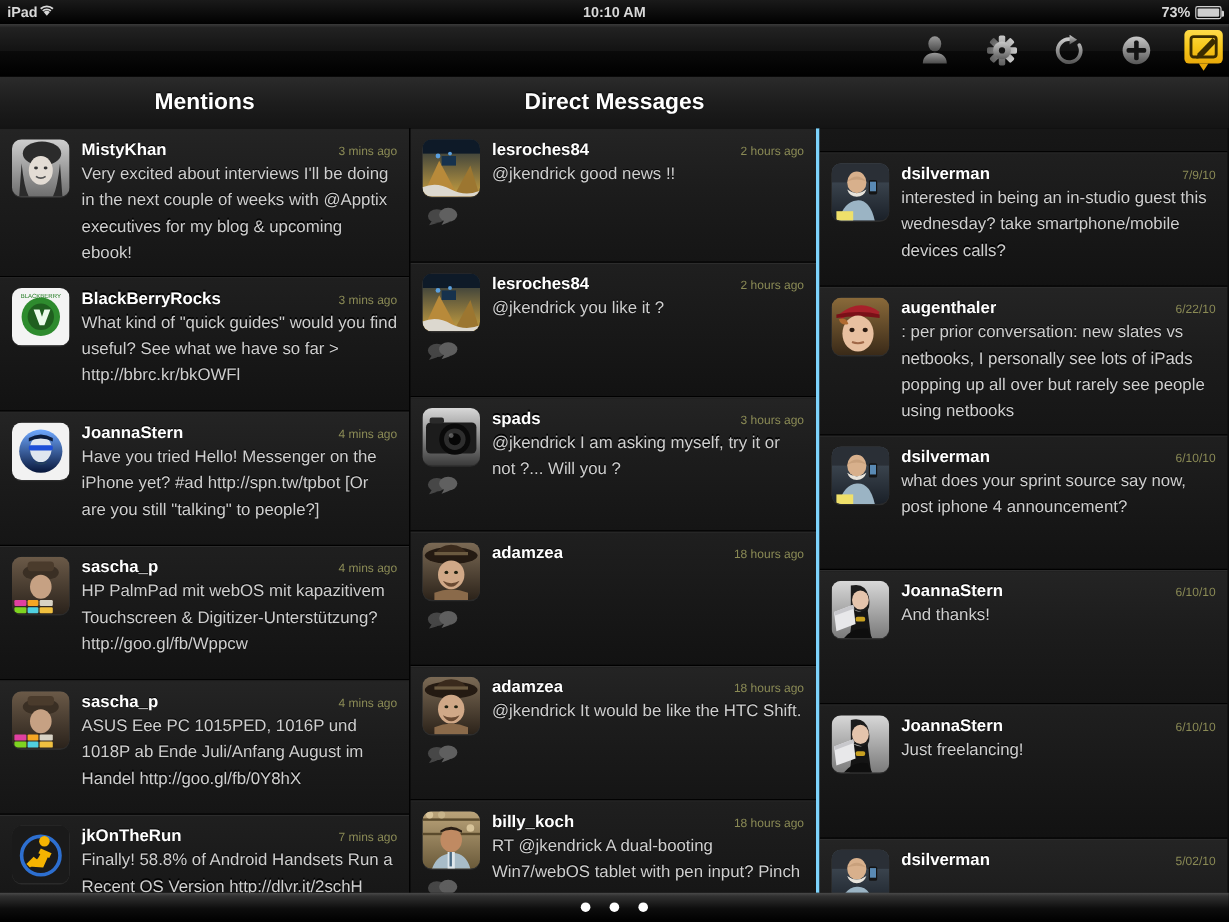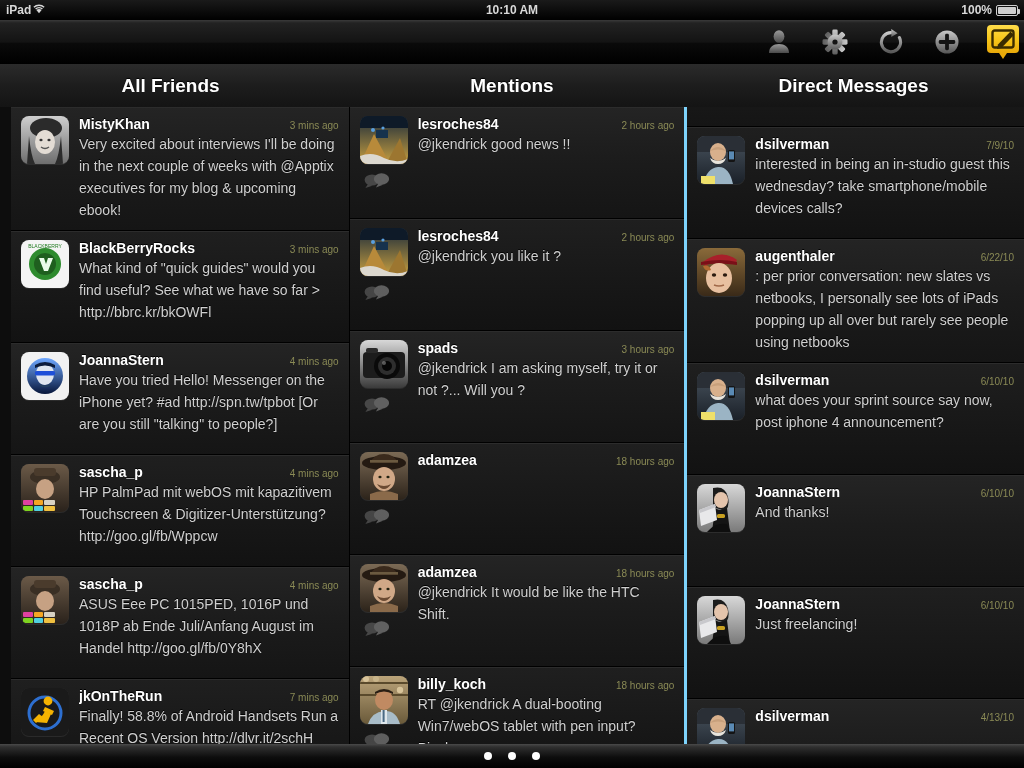--- a/index.html
+++ b/index.html
@@ -55,21 +55,21 @@
     color:#fff; font-size:19px; font-weight:bold;
     text-shadow:0 -1px 1px #000;
   }
   .col-head:nth-child(1){ width:341px; }
   .col-head:nth-child(2){ width:342px; }
   .col-head:nth-child(3){ width:341px; }
 
   
   #columns {
     position:absolute; top:107px; left:0; width:1024px; height:637px;
-    display:flex; background:#0d0d0d;padding-left:11px;
+    display:flex; background:#0d0d0d;
   }
   .column { height:637px; overflow:hidden; position:relative; background:#0e0e0e; }
   .column.c1 { width:341px; }
   .column.c2 { width:342px; border-left:1px solid #000; border-right:3px solid #7dd3fc; }
   .column.c3 { width:340px; }
   .col-inner { position:absolute; left:0; top:0; width:100%; }
 
   .tweet {
     position:relative;
     padding:8px 10px 8px 10px;
@@ -120,21 +120,21 @@
     <span>
       <svg width="14" height="11" viewBox="0 0 14 11">
         <path d="M7 10.2 L4.4 7.1 a4 4 0 0 1 5.2 0 Z" fill="#d8d8d8"></path>
         <path d="M1.9 4.3 a7.4 7.4 0 0 1 10.2 0" stroke="#d8d8d8" stroke-width="1.5" fill="none"></path>
         <path d="M3.6 6.1 a5 5 0 0 1 6.8 0" stroke="#d8d8d8" stroke-width="1.4" fill="none"></path>
       </svg>
     </span>
   </div>
   <div id="status-center">10:10 AM</div>
   <div id="status-right">
-    <span>100%</span>
+    <span>73%</span>
     <span class="battery-shell">
         <span class="battery-fill"></span>
       </span>
   </div>
 </div>
 
 <div id="toolbar">
   <div id="toolbar-actions">
 
     <div class="tb-btn">
@@ -219,21 +219,20 @@
           <rect x="6.5" y="6.5" width="21" height="17" rx="2.2" fill="none" stroke="#3a2c00" stroke-width="2.4"></rect>
           <path d="M12 20.5 L24.5 7.6 l3.4 3.4 L15.4 23.9 l-4.4 1 Z" fill="#3a2c00"></path>
         </svg>
       </span>
     </div>
 
   </div>
 </div>
 
 <div id="column-headers">
-  <div class="col-head">All Friends</div>
   <div class="col-head">Mentions</div>
   <div class="col-head">Direct Messages</div>
 </div>
 
 <div id="columns">
   <div class="column c1">
     <div class="col-inner" id="col-0" style="top: 0px;">
         <div class="tweet">
           <div class="avatar-wrap">
             <div class="avatar">
@@ -783,21 +782,21 @@
         <path d="M6 48 q4 -16 15 -17 t15 17 z" fill="#9bb4c4"></path>
         <rect x="31" y="14" width="7" height="12" rx="1.6" fill="#141414"></rect>
         <rect x="32" y="15.4" width="5" height="8" fill="#5a8ab4"></rect>
         <rect x="4" y="40" width="14" height="8" fill="#efe06a"></rect>
               </svg>
             </div>
           </div>
           <div class="tweet-body">
             <div class="tweet-head">
               <span class="tw-user">dsilverman</span>
-              <span class="tw-time">4/13/10</span>
+              <span class="tw-time">5/02/10</span>
             </div>
             <div class="tw-text"></div>
           </div>
         </div>
       </div>
   </div>
 </div>
 
 <div id="bottom-bar">
   <span class="page-dot"></span>

